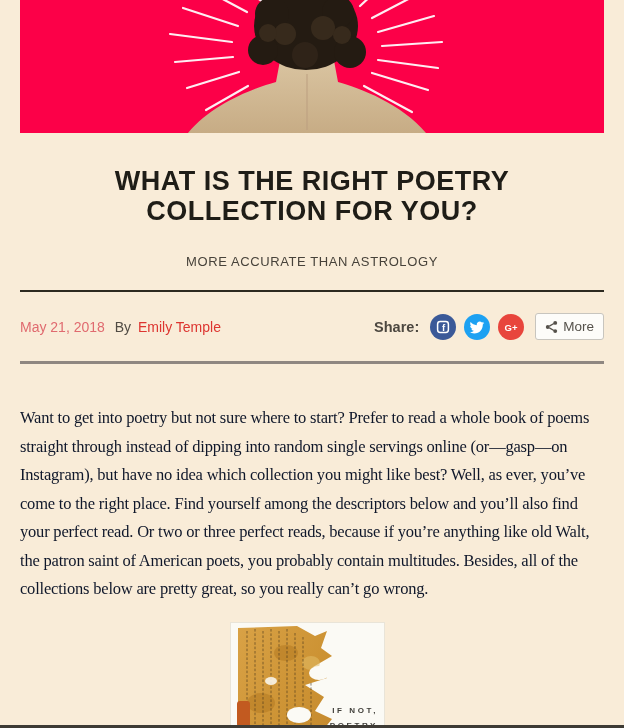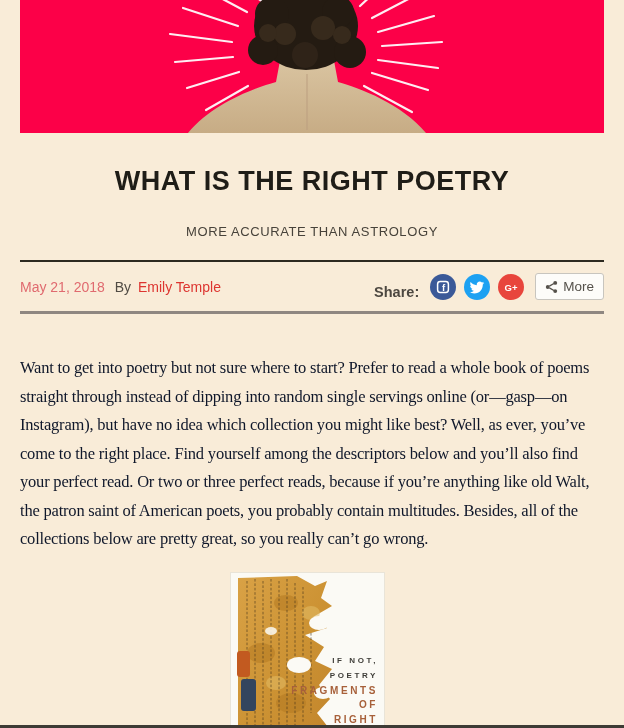--- a/index.html
+++ b/index.html
@@ -13,26 +13,26 @@
 
   
   .title { margin-top: 33px; text-align: center; font-weight: bold; font-size: 27px; line-height: 30px; letter-spacing: 0.5px; color: #1f1d17; }
   .subtitle { margin-top: 28px; text-align: center; font-size: 13px; letter-spacing: 0.6px; color: #47423a; }
 
   
   .rule-thin  { margin: 21px 20px 0; border: 0; border-top: 2px solid #2d2a20; }
   .rule-thick { margin: 0 20px; border: 0; border-top: 3px solid #8f8781; }
 
   
-  .byline-row { margin: 6px 20px; height: 37px; display: flex; align-items: center; justify-content: space-between; }
+  .byline-row { margin: 16px 20px; height: 37px; display: flex; align-items: center; justify-content: space-between; }
   .byline { font-size: 14px; white-space: nowrap; }
   .byline .date { color: #e06a6f; }
   .byline .by { color: #504b44; margin: 0 3px 0 6px; }
   .byline .author { color: #dd3530; text-decoration: none; cursor: pointer; }
-  .share { display: flex; align-items: flex-end; }
+  .share { display: flex; align-items: center; }
   .share-label { font-weight: bold; font-size: 14.5px; color: #4c4740; margin-right: 11px; }
   .share-btn { width: 26px; height: 26px; margin-right: 8px; border-radius: 50%; display: block; cursor: pointer; }
   .share-btn svg { display: block; width: 26px; height: 26px; }
   .more-btn { margin-left: 3px; height: 27px; padding: 8px 9px; display: flex; align-items: center; gap: 5px;
               background: #fdfcf9; border: 1px solid #c8c5be; border-radius: 3px; cursor: pointer;
               font-family: "Liberation Sans", sans-serif; font-size: 13.5px; color: #55514a; }
 
   
   .body-text { margin: 40px 20px 0; font-family: "Liberation Serif", serif; font-size: 16.5px; line-height: 28.5px; letter-spacing: -0.2px; color: #0f172a; }
 
@@ -92,20 +92,21 @@
           <circle cx="285" cy="55" r="13" fill="#31251a"></circle>
           <circle cx="248" cy="33" r="9"></circle>
           <circle cx="322" cy="35" r="9"></circle>
         </g>
       </g>
     </svg>
   </div>
 
   <h1 class="title">
     <span style="display:block">WHAT IS THE RIGHT POETRY</span>
+    <span style="display:block">COLLECTION FOR YOU?</span>
   </h1>
   <div class="subtitle">MORE ACCURATE THAN ASTROLOGY</div>
 
   <hr class="rule-thin">
 
   <div class="byline-row">
     <div class="byline">
       <span class="date">May 21, 2018</span>
       <span class="by">By</span>
       <a class="author">Emily Temple</a>

